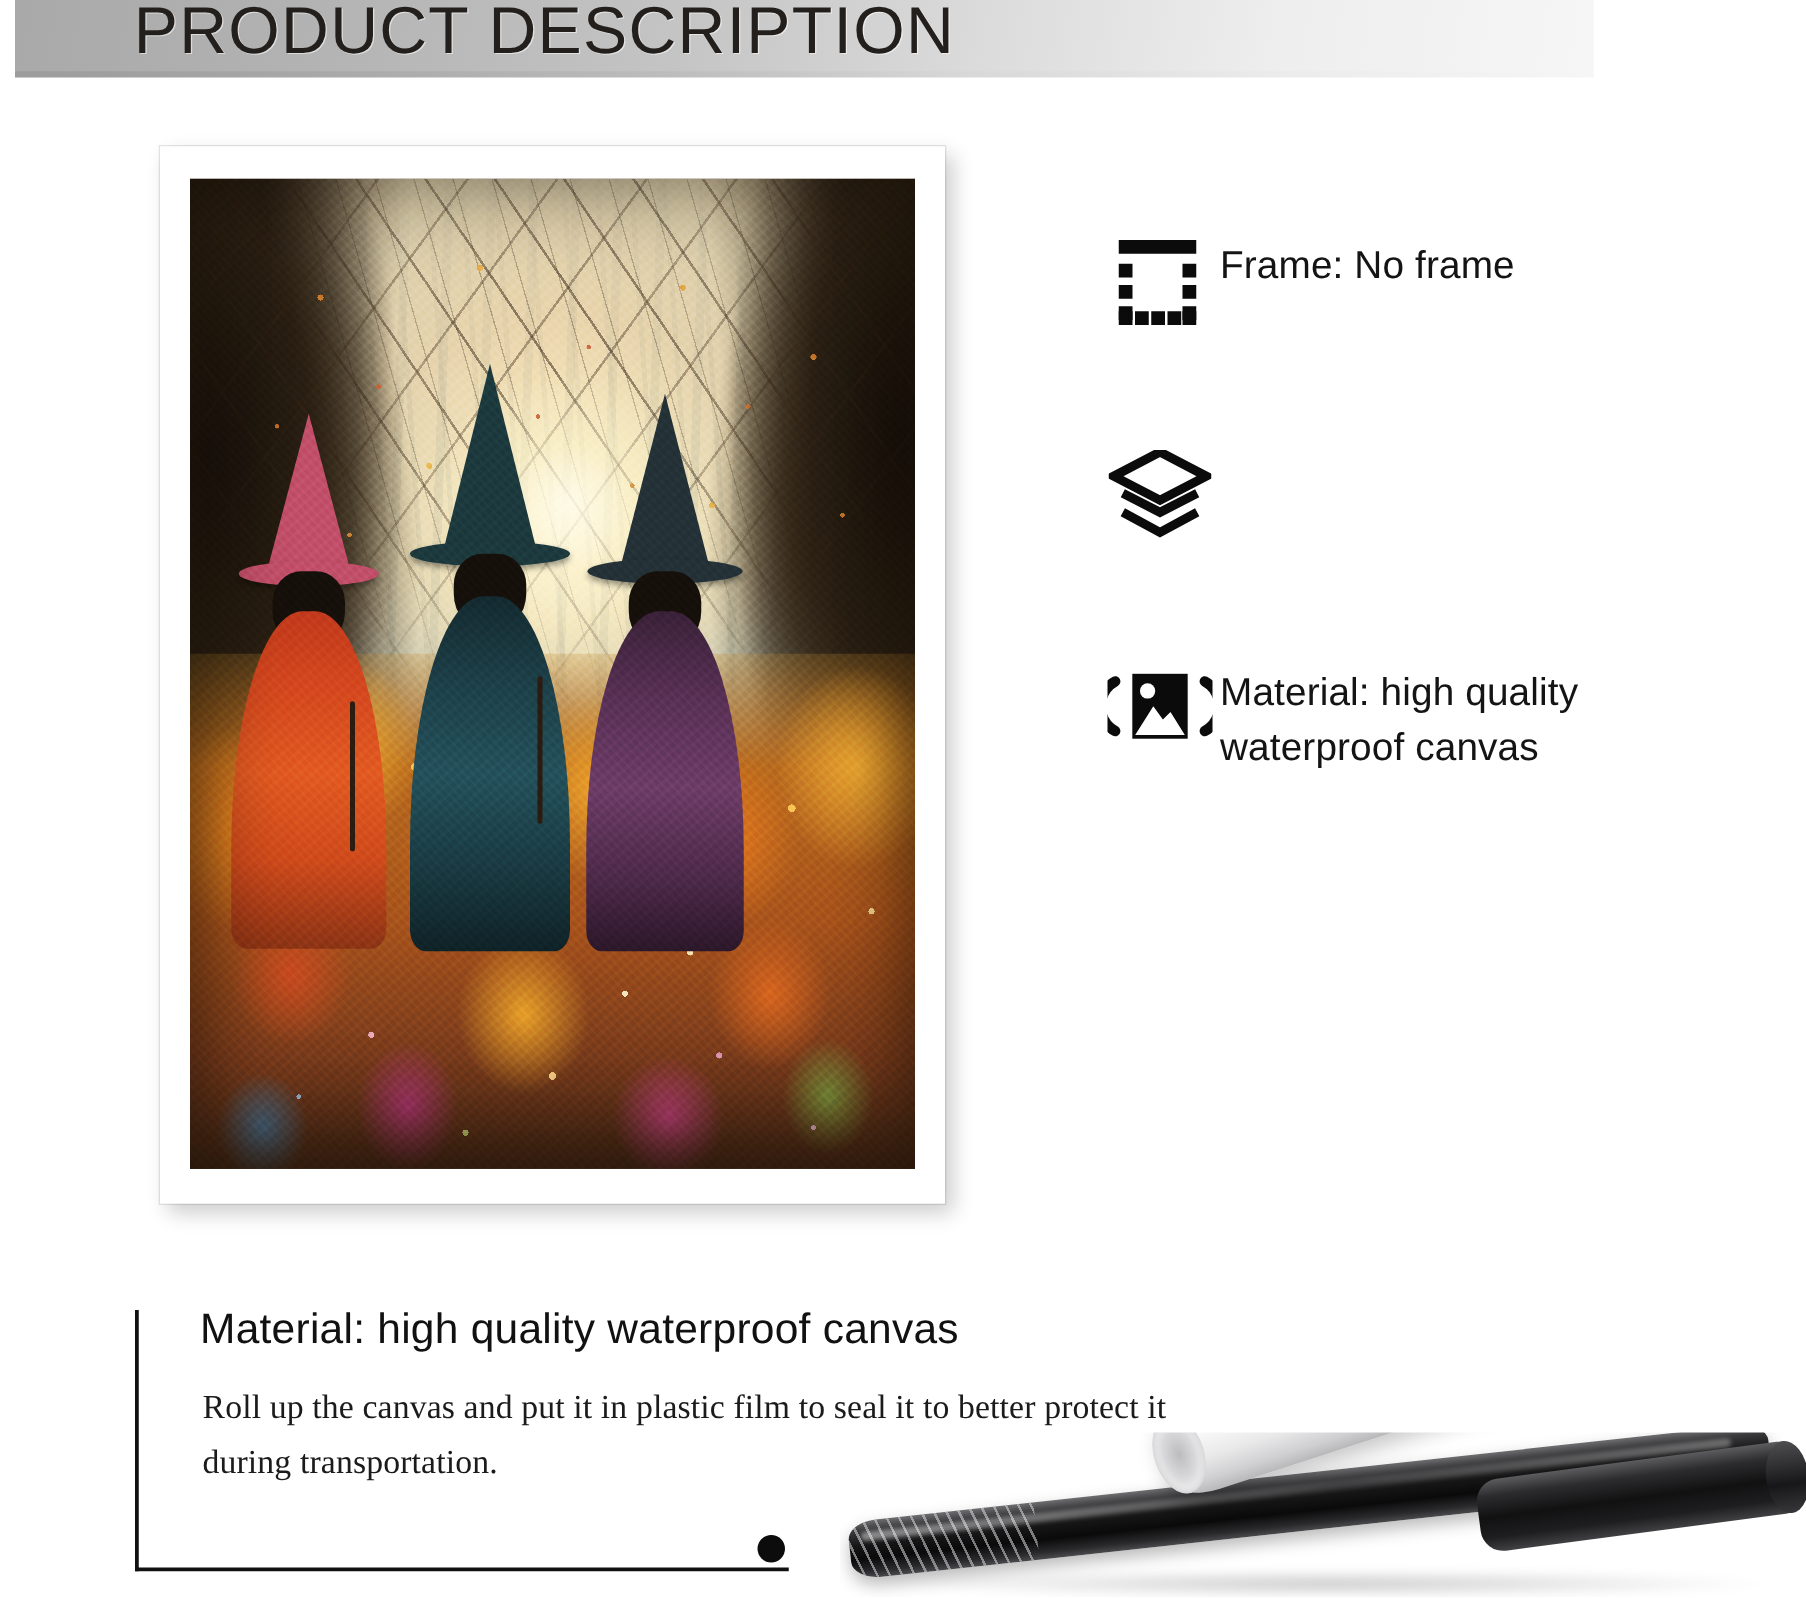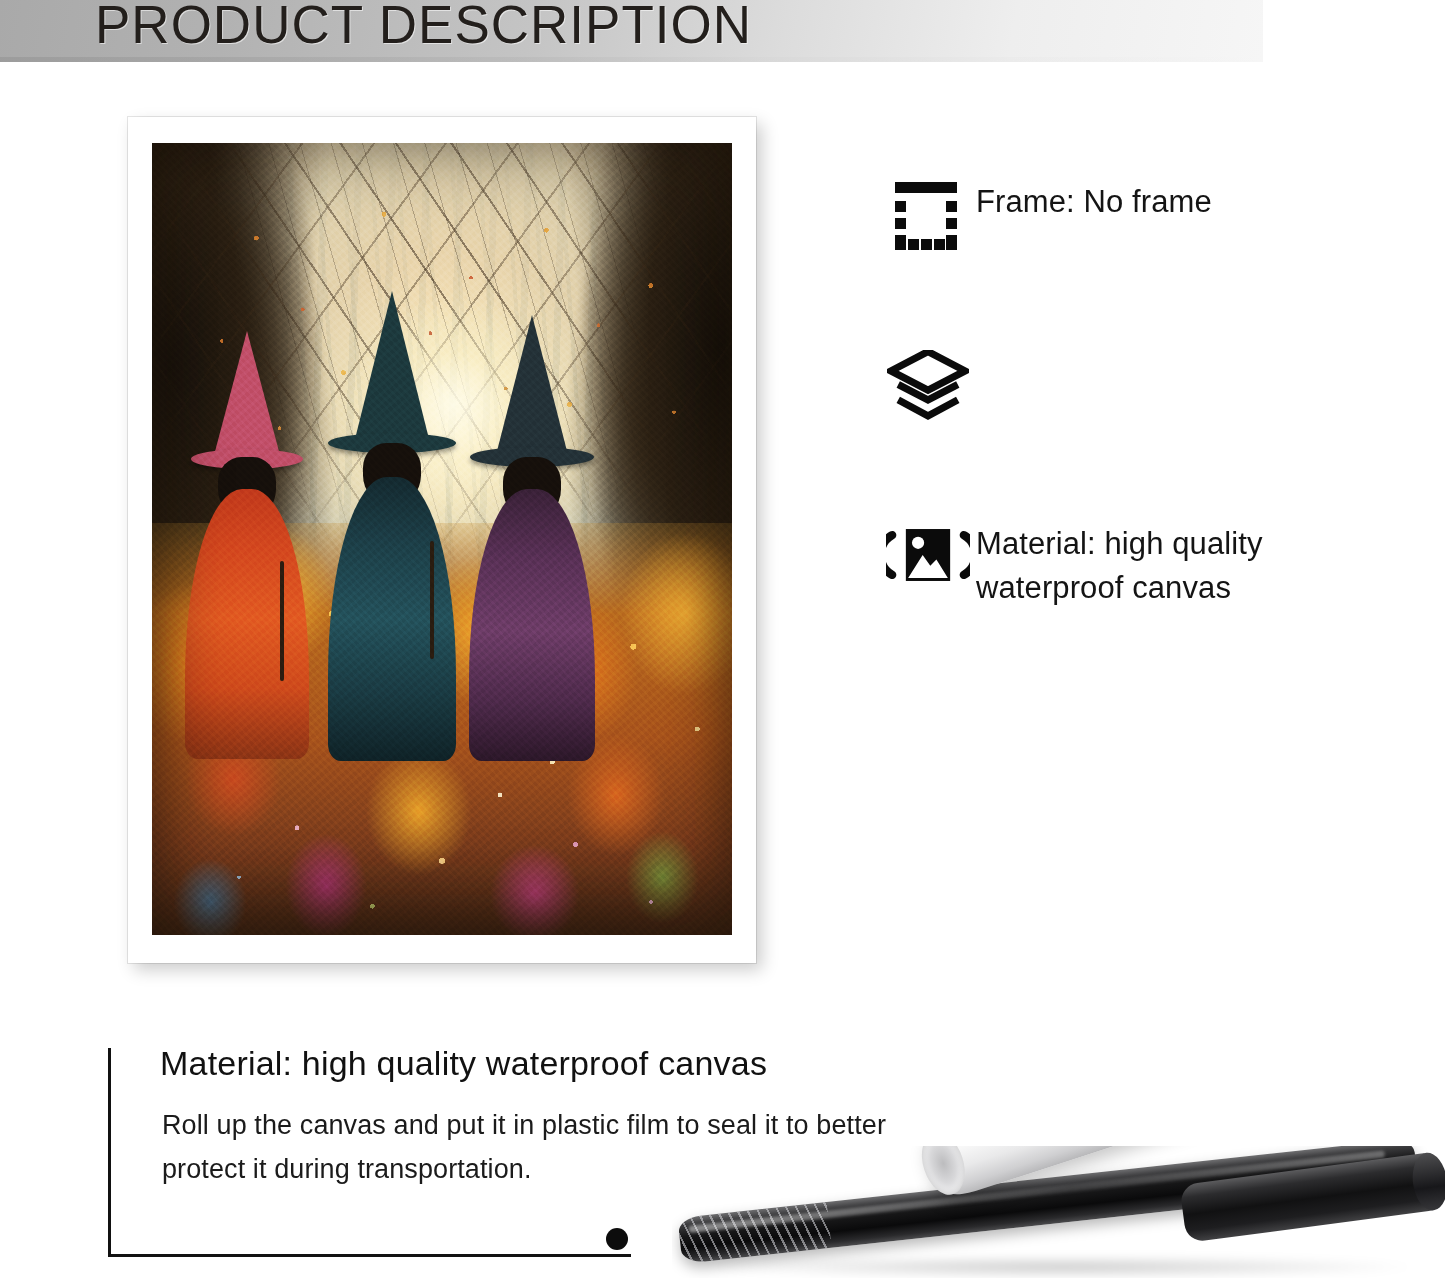--- a/index.html
+++ b/index.html
@@ -6,21 +6,21 @@
   body{
     width:1445px;height:1278px;
     background:#ffffff;
     font-family:"Liberation Sans", sans-serif;
     overflow:hidden;
     position:relative;
   }
 
   
   .header-band{
-    position:absolute;left:0;top:0;width:1263px;height:62px;
+    position:absolute;left:12px;top:0;width:1263px;height:62px;
     background:linear-gradient(100deg,#a9a9a9 0%,#b2b2b2 18%,#c4c4c4 42%,#dcdcdc 62%,#eeeeee 80%,#f6f6f6 100%);
     overflow:hidden;
   }
   .header-band:after{
     content:"";position:absolute;left:0;bottom:0;width:100%;height:5px;
     background:linear-gradient(90deg,rgba(140,140,140,.45),rgba(200,200,200,.15) 60%,rgba(255,255,255,0));
   }
   .header-title{
     position:absolute;left:95px;top:-6px;
     font-size:53px;font-weight:400;letter-spacing:1px;
@@ -204,21 +204,21 @@
       repeating-linear-gradient(47deg, rgba(255,255,255,.045) 0 2px, rgba(0,0,0,.045) 2px 5px),
       repeating-linear-gradient(-41deg, rgba(255,255,255,.035) 0 3px, rgba(0,0,0,.035) 3px 7px);
     mix-blend-mode:overlay;opacity:.85;
   }
   .vignette{
     box-shadow:inset 0 0 70px rgba(20,12,6,.55), inset 0 -40px 60px rgba(30,16,6,.35);
   }
 
   
   .spec-list{position:absolute;left:880px;top:178px;width:520px;}
-  .spec-row{display:flex;align-items:flex-start;margin-bottom:96px;}
+  .spec-row{display:flex;align-items:flex-start;margin-bottom:96px;margin-top:10px;}
   .spec-icon{width:96px;flex:0 0 96px;display:flex;align-items:center;justify-content:center;padding-top:4px;}
   .spec-text{
     font-size:31px;color:#141414;line-height:1.42;padding-top:2px;
     letter-spacing:.1px;
   }
 
   
   .ico-frame{position:relative;width:74px;height:68px;}
   .ico-frame .top-bar{position:absolute;left:4px;top:0;width:62px;height:11px;background:#0b0b0b;}
   .ico-frame .dot{position:absolute;width:11px;height:11px;background:#0b0b0b;}
@@ -237,21 +237,21 @@
   .callout-dot{
     position:absolute;left:606px;top:1228px;width:22px;height:22px;
     border-radius:50%;background:#0c0c0c;
   }
   .callout-heading{
     position:absolute;left:52px;top:0;
     font-size:34px;color:#111;white-space:nowrap;letter-spacing:.2px;
   }
   .callout-body{
     position:absolute;left:54px;top:60px;width:800px;
-    font-size:27px;color:#1b1b1b;line-height:1.62;letter-spacing:.1px;
+    font-size:27px;color:#1b1b1b;line-height:1.62;letter-spacing:.1px;font-family:Liberation Serif, serif;
   }
 
   
   .roll-photo{position:absolute;left:672px;top:1146px;width:773px;height:132px;overflow:hidden;}
   .tube-black{
     position:absolute;left:8px;top:72px;width:740px;height:46px;
     transform:rotate(-6.2deg);transform-origin:left center;
     border-radius:23px/14px;
     background:linear-gradient(180deg,#6e6e70 0%,#3b3b3d 16%,#161617 42%,#0a0a0b 66%,#2a2a2c 88%,#4a4a4c 100%);
     box-shadow:0 6px 14px rgba(0,0,0,.28);

